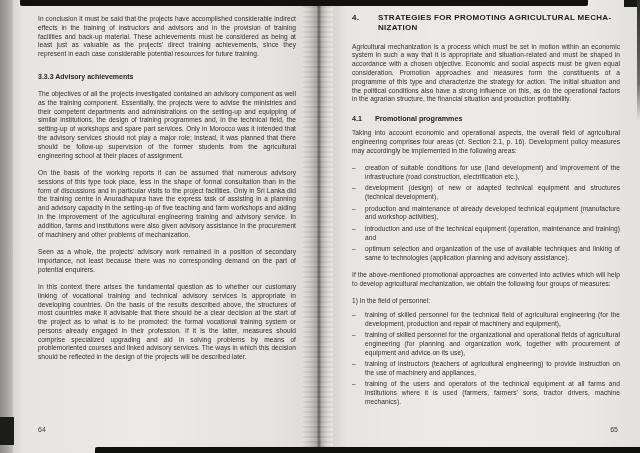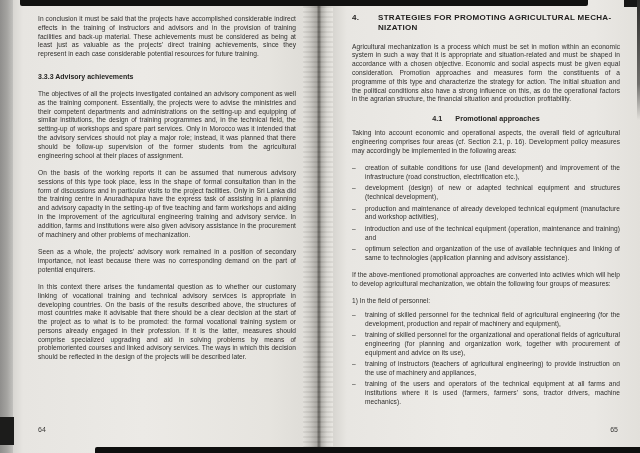--- a/index.html
+++ b/index.html
@@ -67,21 +67,21 @@
     margin:13px 0 9px 0;color:#262523;
   }
   .chapter-heading{
     display:flex;font-weight:bold;font-size:8px;line-height:9.8px;
     letter-spacing:0.3px;color:#232221;margin:0 0 10px 0;
   }
   .chapter-heading .num{flex:0 0 26px;}
   .chapter-heading .title{flex:1;white-space:pre-line;}
   .section-heading{
     display:flex;font-weight:bold;font-size:7.2px;line-height:9px;
-    color:#262523;margin:10px 0 6px 0;justify-content:center;
+    color:#262523;margin:10px 0 6px 0;
   }
   .section-heading .num{flex:0 0 23px;}
   .list{margin:0 0 8.6px 0;}
   .list-item{
     display:flex;font-size:6.6px;line-height:8.8px;
     margin:0 0 2.6px 0;letter-spacing:0.05px;
   }
   .list-item .marker{flex:0 0 13px;}
   .list-item .btext{flex:1;text-align:justify;}
   .group-label{font-size:6.6px;line-height:8.8px;margin:0 0 5px 0;}
@@ -118,21 +118,21 @@
       <div class="chapter-heading">
         <span class="num">4.</span>
         <span class="title">STRATEGIES FOR PROMOTING AGRICULTURAL MECHA-
 NIZATION</span>
       </div>
 
       <p class="para">Agricultural mechanization is a process which must be set in motion within an economic system in such a way that it is appropriate and situation-related and must be shaped in accordance with a chosen objective. Economic and social aspects must be given equal consideration. Promotion approaches and measures form the constituents of a programme of this type and characterize the strategy for action. The initial situation and the political conditions also have a strong influence on this, as do the operational factors in the agrarian structure, the financial situation and production profitability.</p>
 
       <div class="section-heading">
         <span class="num">4.1</span>
-        <span class="title">Promotional approaches</span>
+        <span class="title">Promotional programmes</span>
       </div>
 
       <p class="para">Taking into account economic and operational aspects, the overall field of agricultural engineering comprises four areas (cf. Section 2.1, p. 16). Development policy measures may accordingly be implemented in the following areas:</p>
 
       <div class="list">
         <div class="list-item">
           <span class="marker">–</span>
           <span class="btext">creation of suitable conditions for use (land development) and improvement of the infrastructure (road construction, electrification etc.),</span>
         </div>
         <div class="list-item">

